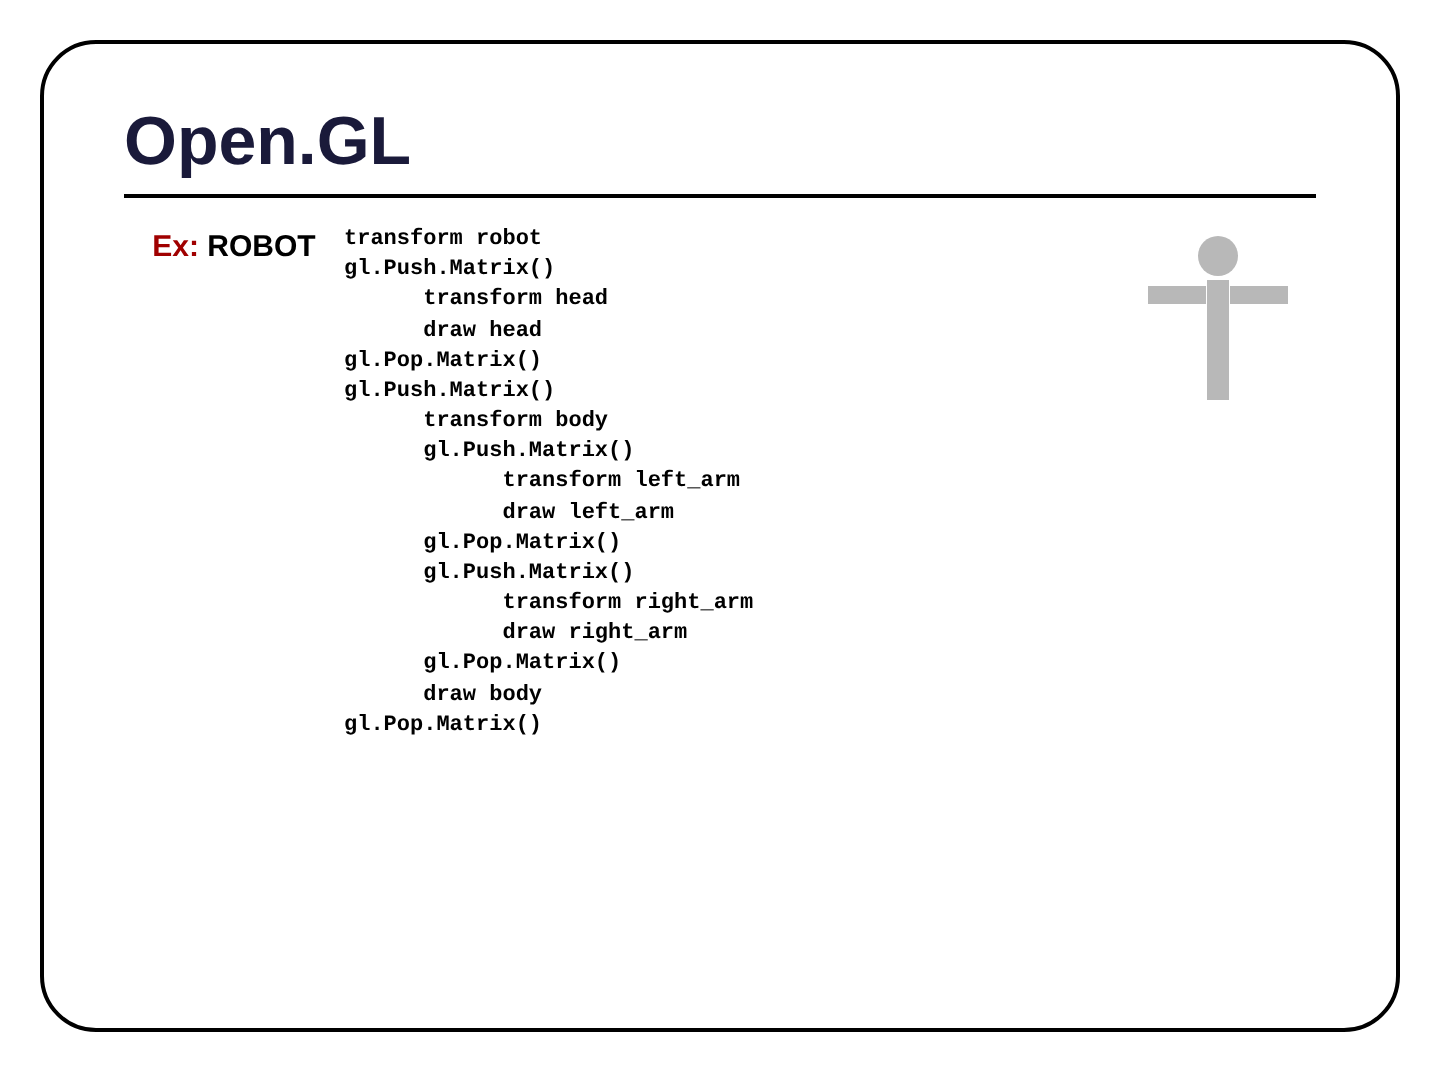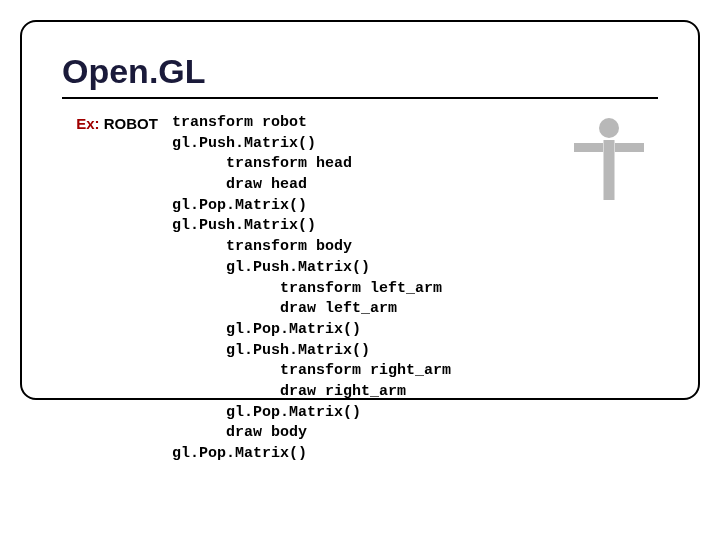--- a/index.html
+++ b/index.html
@@ -9,23 +9,23 @@
     height: 540px;
     font-family: Arial, Helvetica, sans-serif;
     background: #fff;
     position: relative;
   }
   .slide {
     position: absolute;
     top: 20px;
     left: 20px;
     width: 680px;
-    height: 380px;
+    height: 496px;
     border: 2px solid #000;
-    border-radius: 16px;
+    border-radius: 28px;
     box-sizing: border-box;
     padding: 30px 40px 20px 40px;
   }
   .title {
     font-size: 34px;
     font-weight: bold;
     color: #1a1a3a;
     margin: 0 0 6px 0;
   }
   .title-underline {
@@ -47,21 +47,21 @@
     font-size: 15px;
   }
   .ex-prefix {
     color: #a00000;
   }
   .ex-main {
     color: #000;
   }
   .code-col {
     font-family: "Courier New", Courier, monospace;
-    font-size: 15px;
+    font-size: 11px;
     font-weight: bold;
     line-height: 1.38;
     white-space: pre;
     color: #000;
   }
   .robot {
     position: absolute;
     top: 96px;
     right: 54px;
     width: 70px;

